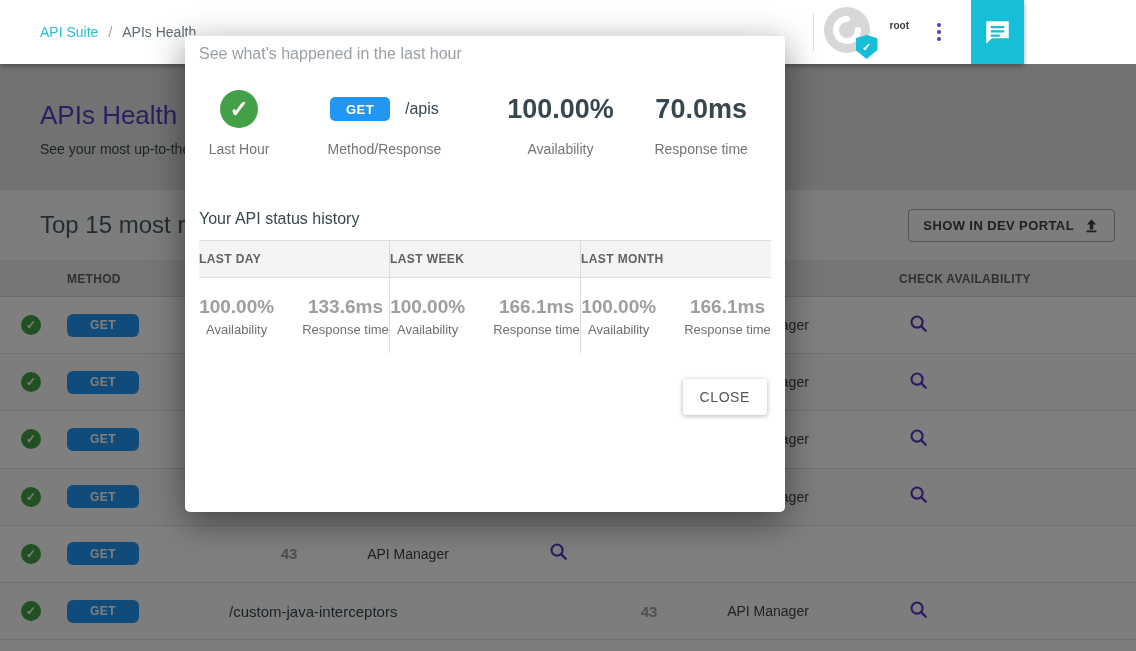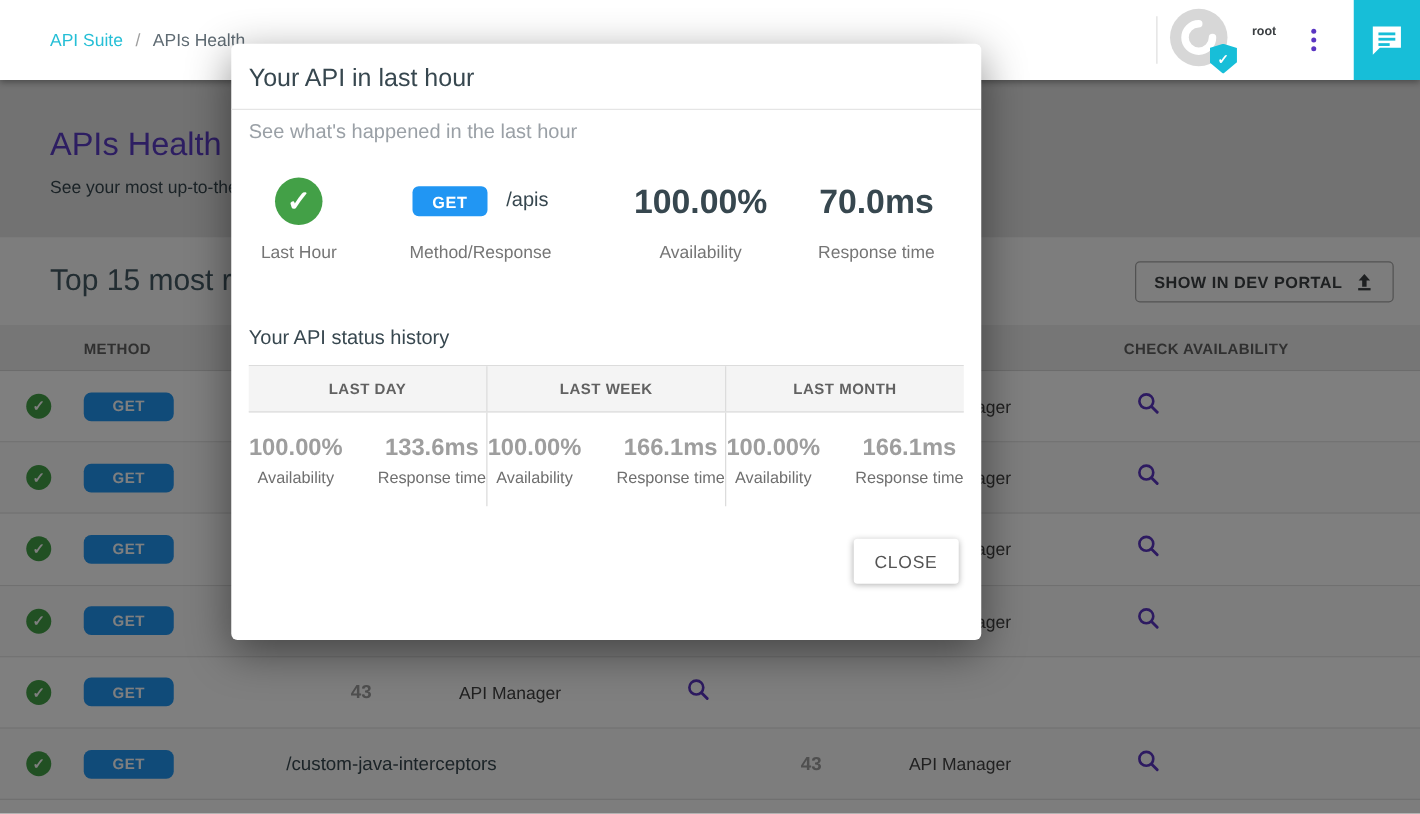--- a/index.html
+++ b/index.html
@@ -1,21 +1,21 @@
 <!DOCTYPE html>
 <html><head>
 <meta charset="utf-8">
 <style>
   * { margin:0; padding:0; box-sizing:border-box; }
   html,body { width:1136px; height:651px; overflow:hidden;
     font-family:"Liberation Sans", sans-serif; background:#fff; }
   .stage { position:relative; width:1136px; height:651px; overflow:hidden; }
 
   
-  .appbar { position:absolute; top:0; left:0; width:1136px; height:64px;
+  .appbar { position:absolute; top:0; left:0; width:1024px; height:64px;
     background:#fff; z-index:20; display:flex; align-items:center;
     box-shadow:0 2px 5px rgba(0,0,0,0.35); }
   .breadcrumb { margin-left:40px; font-size:14px; display:flex; gap:10px; align-items:center; }
   .bc-root { color:#26bfd6; cursor:pointer; }
   .bc-sep { color:#9e9e9e; }
   .bc-cur { color:#5f6b73; }
   .appbar-spacer { flex:1; }
   .v-divider { width:1px; height:38px; background:#e0e0e0; margin-right:10px; }
   .avatar-wrap { position:relative; width:50px; height:50px; margin-right:16px; }
   .avatar { width:46px; height:46px; border-radius:50%; background:#d7d7d7;
@@ -92,21 +92,21 @@
   .ms-op-row { display:flex; align-items:center; gap:15px; height:38px; }
   .chip-lg { display:inline-flex; align-items:center; justify-content:center;
     width:60px; height:24px; border-radius:5px; background:#2196f3; color:#fff;
     font-size:13px; font-weight:bold; letter-spacing:0.5px; }
   .ms-path { font-size:16px; color:#37474f; }
   .ms-big { font-size:27px; font-weight:bold; color:#37474f; height:38px;
     display:flex; align-items:center; }
   .m-history-title { font-size:16px; color:#37474f; padding:53px 14px 12px 14px; }
   .m-table { margin:0 14px; border-top:1px solid #dcdcdc; }
   .m-thead { display:flex; background:#f4f4f4; border-bottom:1px solid #dcdcdc; }
-  .m-th { flex:1; text-align:center; padding:11px 0; font-size:12px; font-weight:bold;
+  .m-th { flex:1; text-align:left; padding:11px 0; font-size:12px; font-weight:bold;
     color:#616161; letter-spacing:0.4px; }
   .m-th + .m-th, .m-td + .m-td { border-left:1px solid #dcdcdc; }
   .m-tbody { display:flex; }
   .m-td { flex:1; display:flex; justify-content:center; gap:28px; padding:18px 0 16px 0; }
   .stat { display:flex; flex-direction:column; align-items:center; }
   .stat-val { font-size:19px; font-weight:bold; color:#9e9e9e; }
   .stat-lab { font-size:13px; color:#6f6f6f; margin-top:4px; }
   .m-actions { display:flex; justify-content:flex-end; padding:26px 18px 0 0; }
   .close-btn { background:#fff; border:none; border-radius:3px; padding:10px 17px;
     font-size:14px; font-weight:500; color:#545454; letter-spacing:0.6px;
@@ -267,21 +267,20 @@
               <circle cx="10.5" cy="10.5" r="5.8" fill="none" stroke="#5a35c2" stroke-width="2.2"></circle>
               <line x1="15" y1="15" x2="19.6" y2="19.6" stroke="#5a35c2" stroke-width="2.4" stroke-linecap="round"></line>
             </svg>
       </span></div>
     </div>
 
   </div>
   <div class="footer-sliver"></div>
 
   <div class="modal">
-    <div class="m-title">Your API in last hour</div>
     <hr class="m-divider">
     <div class="m-sub">See what's happened in the last hour</div>
 
     <div class="m-stats">
       <div class="ms-col ms-col1">
         <div class="big-check">✓</div>
         <div class="ms-label">Last Hour</div>
       </div>
       <div class="ms-col ms-col2">
         <div class="ms-op-row">

